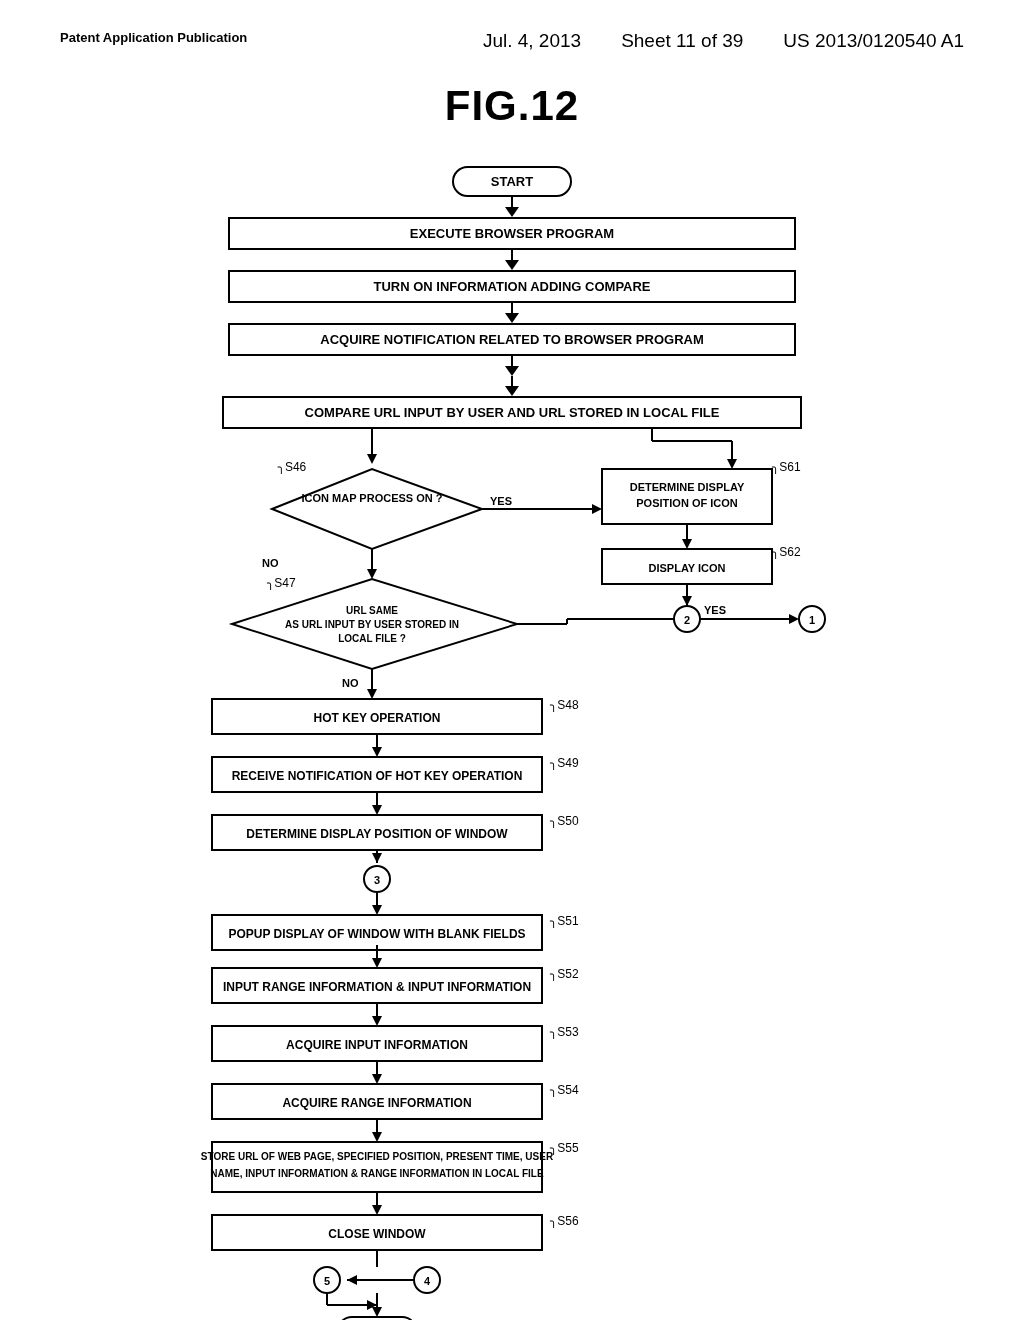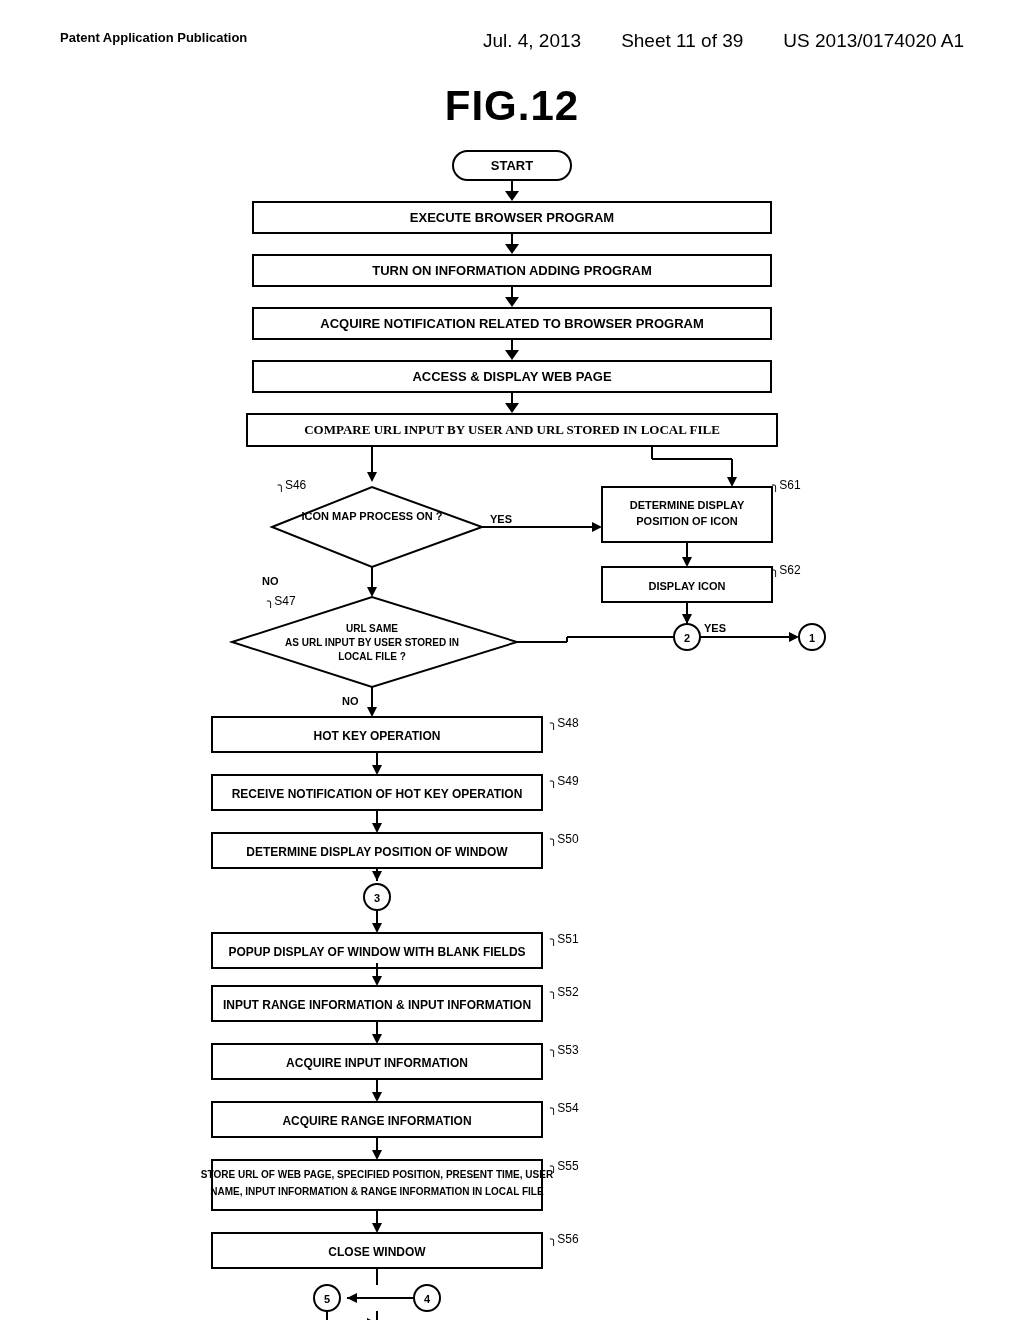--- a/index.html
+++ b/index.html
@@ -24,21 +24,21 @@
       margin-bottom: 30px;
       font-size: 13px;
     }
     .header-left { font-weight: bold; text-align: center; }
     .header-right { display: flex; gap: 40px; font-size: 19px; }
 
     .fig-title {
       text-align: center;
       font-size: 42px;
       font-weight: bold;
-      margin-bottom: 20px;
+      margin-bottom: 36px;
       letter-spacing: 1px;
     }
 
     .flowchart {
       display: flex;
       flex-direction: column;
       align-items: center;
       position: relative;
       width: 100%;
     }
@@ -74,46 +74,45 @@
       background: #fff;
       min-width: 120px;
     }
     .rect {
       border: 2px solid #000;
       padding: 7px 15px;
       text-align: center;
       font-size: 13px;
       font-weight: bold;
       background: #fff;
-      width: 520px;
+      width: 568px;
       position: relative;
     }
     .rect-wide {
-      width: 532px;
-      font-family: Liberation Serif, serif;
+      width: 580px;
     }
 
     .row-with-label {
       position: relative;
       display: flex;
       align-items: center;
       justify-content: center;
     }
   </style>
 </head>
 <body>
 
 <div class="page">
 
   <div class="header">
     <div class="header-left">Patent Application Publication</div>
     <div class="header-right">
       <span>Jul. 4, 2013</span>
       <span>Sheet 11 of 39</span>
-      <span>US 2013/0174020 A1</span>
+      <span>US 2013/0120540 A1</span>
     </div>
   </div>
 
   <div class="fig-title">FIG.12</div>
 
   <div class="flowchart">
 
     <div class="row-with-label">
       <div class="rounded-rect">START</div>
     </div>
@@ -126,40 +125,37 @@
     <div class="row-with-label">
       <div class="rect">EXECUTE BROWSER PROGRAM</div>
     </div>
 
     <div class="connector">
         <div class="connector-line" style="height:10px;"></div>
         <div class="arrow-down"></div>
       </div>
 
     <div class="row-with-label">
-      <div class="rect">TURN ON INFORMATION ADDING PROGRAM</div>
+      <div class="rect">TURN ON INFORMATION ADDING COMPARE</div>
     </div>
 
     <div class="connector">
         <div class="connector-line" style="height:10px;"></div>
         <div class="arrow-down"></div>
       </div>
 
     <div class="row-with-label">
       <div class="rect">ACQUIRE NOTIFICATION RELATED TO BROWSER PROGRAM</div>
     </div>
 
     <div class="connector">
         <div class="connector-line" style="height:10px;"></div>
         <div class="arrow-down"></div>
       </div>
 
-    <div class="row-with-label">
-      <div class="rect">ACCESS &amp; DISPLAY WEB PAGE</div>
-    </div>
 
     <div class="connector">
         <div class="connector-line" style="height:10px;"></div>
         <div class="arrow-down"></div>
       </div>
 
     <div class="row-with-label">
       <div class="rect rect-wide">COMPARE URL INPUT BY USER AND URL STORED IN LOCAL FILE</div>
     </div>
 

